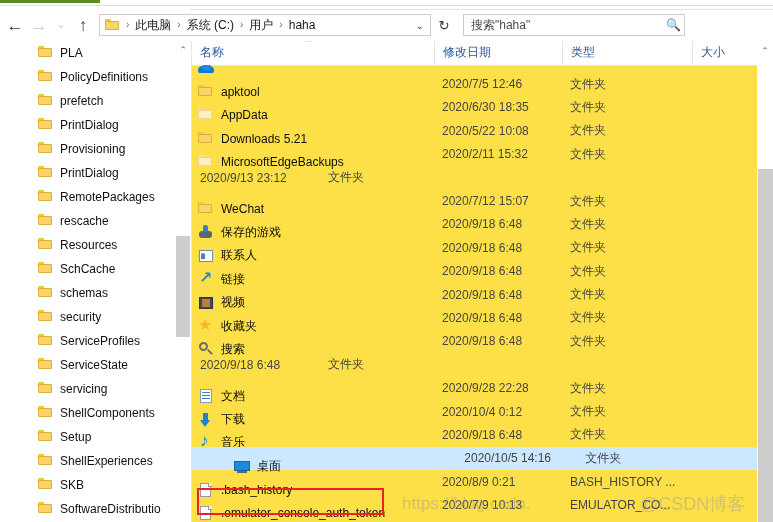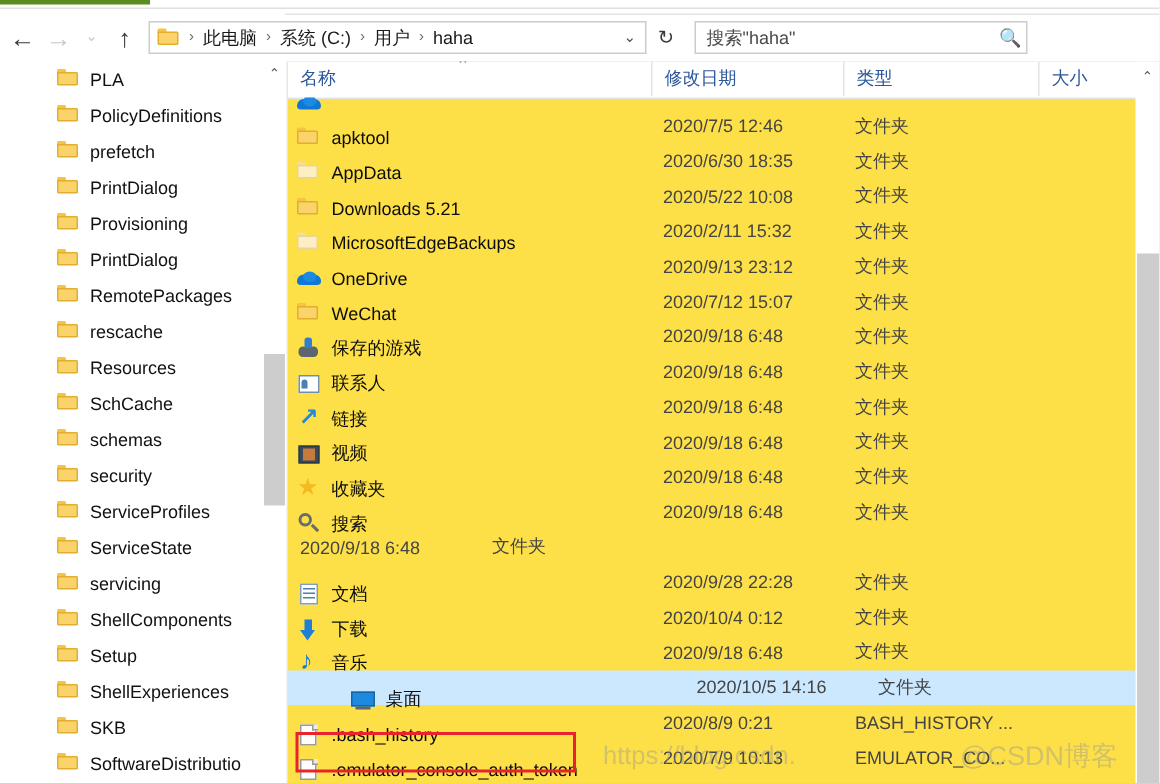--- a/index.html
+++ b/index.html
@@ -751,24 +751,20 @@
           <div class="frow">
             <div class="fname">
               <span class="ico"><span class="folder-glyph pale"></span></span>
               <span class="flabel">MicrosoftEdgeBackups</span>
             </div>
             <div class="fdate">2020/2/11 15:32</div>
             <div class="ftype">文件夹</div>
             <div class="fsize"></div>
           </div>
           <div class="frow">
-            <div class="fname">
-              <span class="ico ico-cloud"></span>
-              <span class="flabel">OneDrive</span>
-            </div>
             <div class="fdate">2020/9/13 23:12</div>
             <div class="ftype">文件夹</div>
             <div class="fsize"></div>
           </div>
           <div class="frow">
             <div class="fname">
               <span class="ico"><span class="folder-glyph"></span></span>
               <span class="flabel">WeChat</span>
             </div>
             <div class="fdate">2020/7/12 15:07</div>

